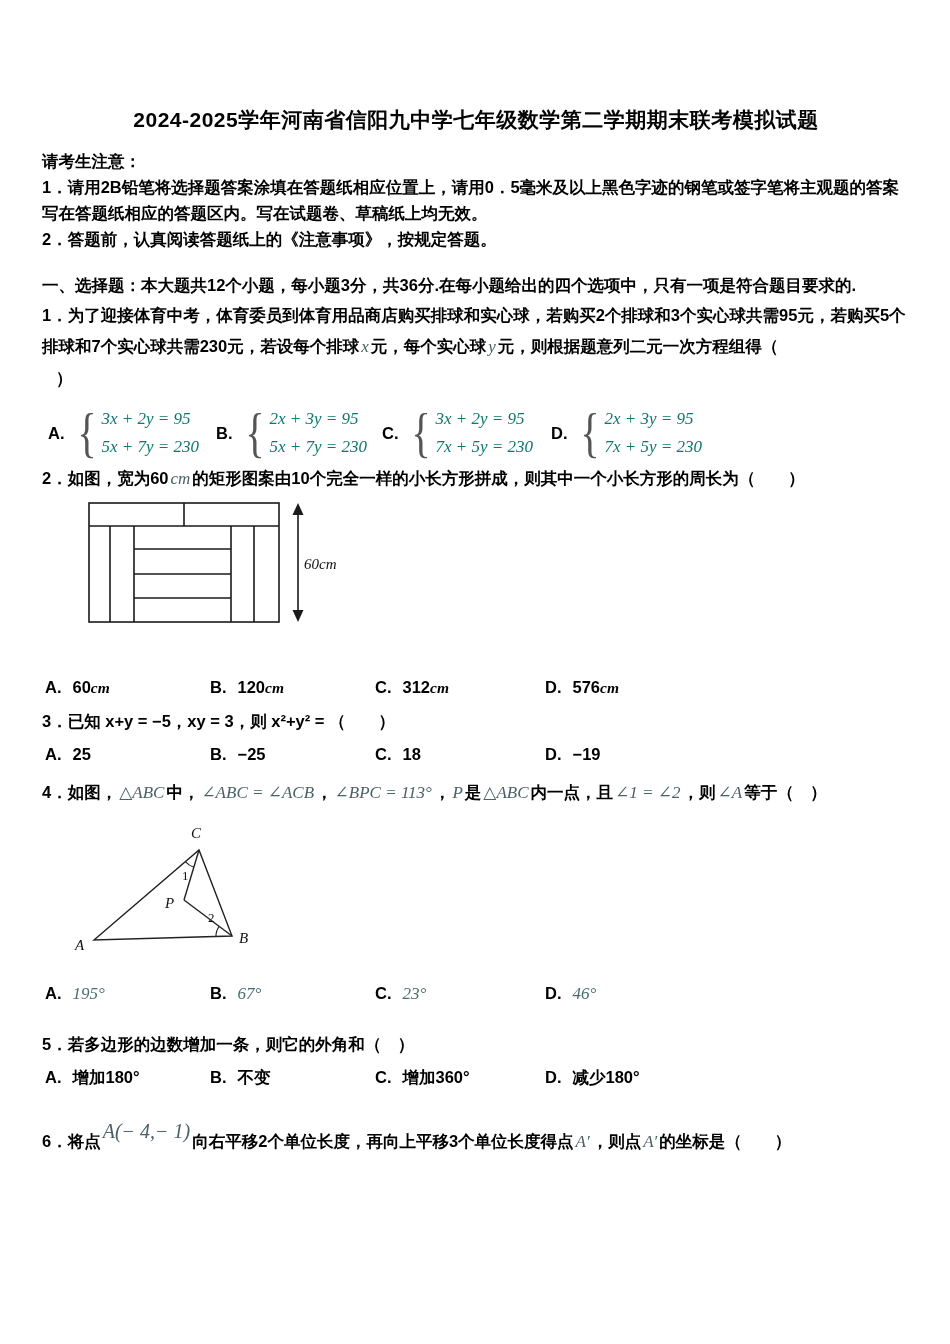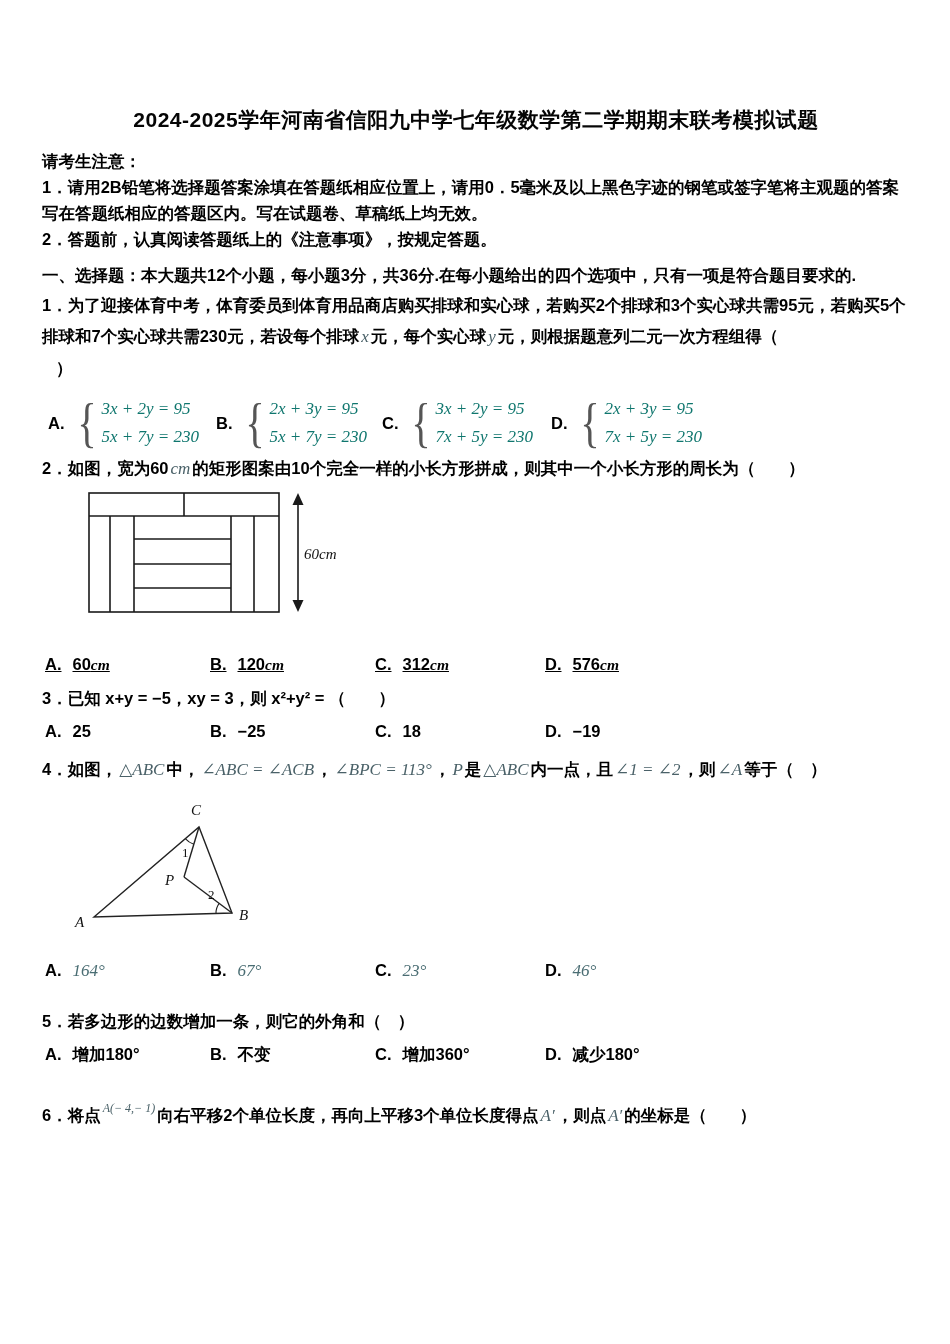--- a/index.html
+++ b/index.html
@@ -12,50 +12,50 @@
   .page { width: 950px; height: 1076px; padding: 106px 40px 0 42px; }
 
   .title {
     margin: 0 0 14px 0;
     font-size: 21px; font-weight: bold; text-align: center;
     letter-spacing: 0.5px; color: #050505;
   }
   p { margin: 0; }
   .b { font-size: 16.5px; font-weight: bold; line-height: 26px; }
   .stem { line-height: 31px; }
-  .sect { margin-top: 10px; }
+  .sect { margin-top: 20px; }
 
   
   .m, .eq, .mval, .figtext {
     font-family: "Liberation Serif", "DejaVu Serif", "DejaVu Sans", serif;
     font-style: italic; font-weight: normal;
   }
   .m { color: #4a6168; font-size: 17px; padding: 0 2px; }
-  .supm { vertical-align: 9px; font-size: 12px; }
+  .supm { vertical-align: 9px; font-size: 20px; }
 
   
   .q1 { margin-top: 2px; }
   .closep { margin-left: 14px; line-height: 33px; }
 
   .eqrow { display: grid; grid-template-columns: 168px 166px 169px auto; padding-left: 6px; margin-top: 8px; }
   .eqopt { display: flex; align-items: center; }
   .olab { font-size: 16.5px; font-weight: bold; margin-right: 9px; }
   .brace { font-family: "Liberation Serif", serif; font-size: 54px; font-weight: 300; color: #555; line-height: 60px; transform: scaleX(0.75); }
   .eqstack { display: inline-flex; flex-direction: column; margin-left: 2px; }
   .eq { font-size: 17px; line-height: 28px; color: #0f766e; white-space: nowrap; }
 
   .opts { display: grid; grid-template-columns: 165px 165px 170px auto; padding-left: 3px; line-height: 34px; }
   .opt { font-size: 16.5px; font-weight: bold; }
   .opt .olab { margin-right: 11px; }
   .unit { font-family: "Liberation Serif", serif; font-style: italic; font-size: 15.5px; font-weight: bold; }
   .mval { font-size: 17px; color: #4a6d73; }
 
   .q2stem { }
   .fig1wrap { margin: 8px 0 0 10px; padding-left: 36px; }
-  .q2opts { margin-top: 23px; text-decoration: underline; }
+  .q2opts { margin-top: 36px; }
 
   .q3stem { margin-top: 1px; }
   .q4stem { margin-top: 6px; }
   .fig2wrap { margin: 4px 0 0 20px; }
   .q4opts { margin-top: 10px; }
   .q5stem { margin-top: 18px; }
   .q6stem { margin-top: 22px; }
 
   .figtext { font-size: 15px; fill: #111; }
   .figsmall { font-size: 13px; fill: #111; font-family: "Liberation Serif", serif; }
@@ -167,21 +167,21 @@
         </g>
         <text x="13" y="138" class="figtext">A</text>
         <text x="177" y="131" class="figtext">B</text>
         <text x="129" y="26" class="figtext">C</text>
         <text x="103" y="96" class="figtext">P</text>
         <text x="120" y="68" class="figsmall">1</text>
         <text x="146" y="110" class="figsmall">2</text>
       </svg>
     </div>
     <div class="opts q4opts">
-      <span class="opt"><span class="olab">A.</span><span class="mval">164°</span></span>
+      <span class="opt"><span class="olab">A.</span><span class="mval">195°</span></span>
       <span class="opt"><span class="olab">B.</span><span class="mval">67°</span></span>
       <span class="opt"><span class="olab">C.</span><span class="mval">23°</span></span>
       <span class="opt"><span class="olab">D.</span><span class="mval">46°</span></span>
     </div>
   </div>
 
   <div>
     <p class="b stem q5stem">5．若多边形的边数增加一条，则它的外角和（　）</p>
     <div class="opts">
       <span class="opt"><span class="olab">A.</span><span>增加180°</span></span>

